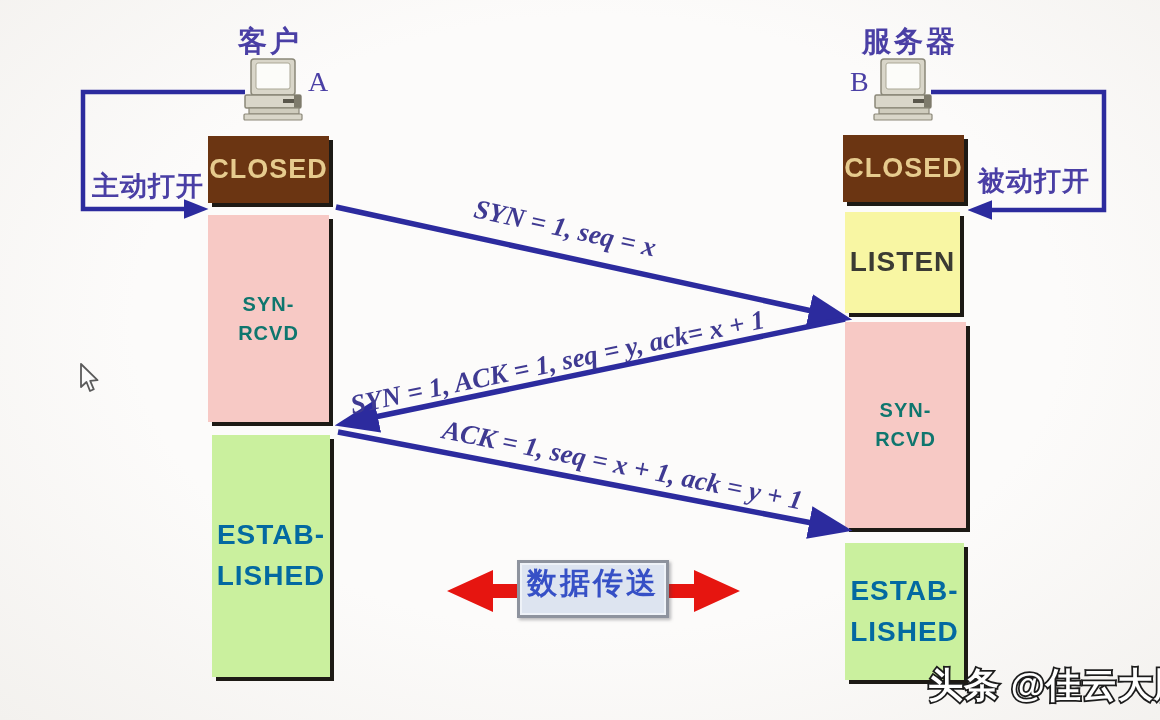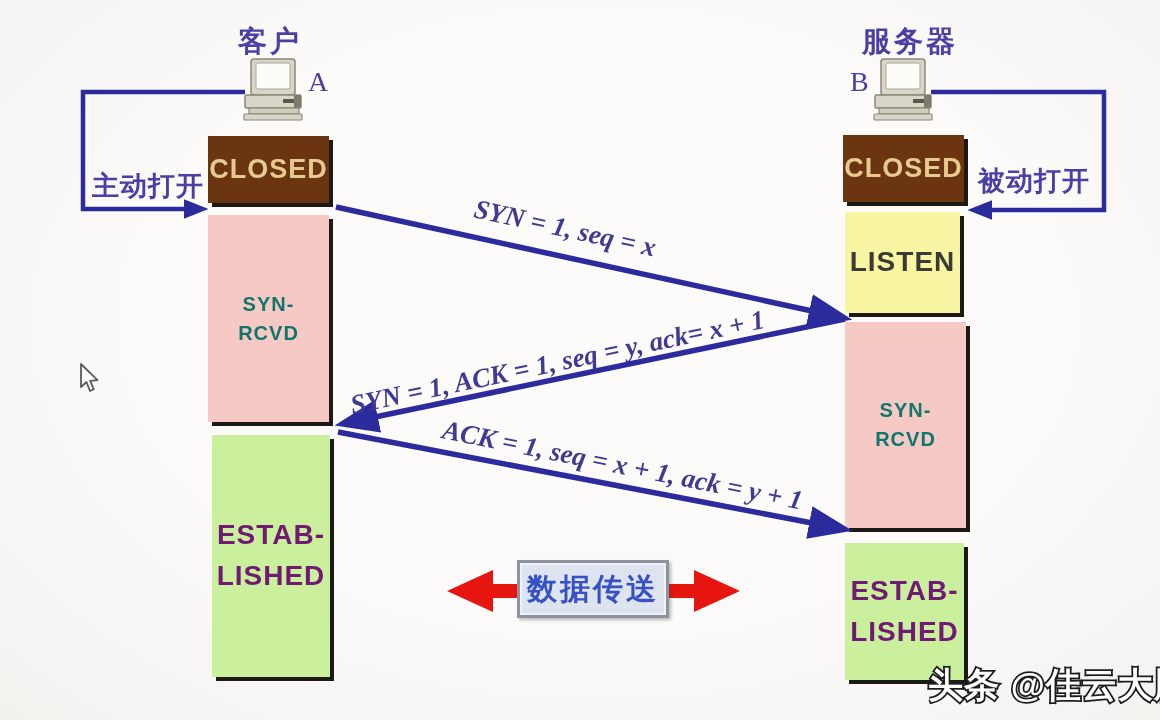--- a/index.html
+++ b/index.html
@@ -24,33 +24,33 @@
     position:absolute;display:flex;flex-direction:column;
     align-items:center;justify-content:center;
     font-family:Liberation Sans, sans-serif;
     box-shadow:4px 4px 0 #1d1a15;
     text-align:center;line-height:1.45;letter-spacing:1px;
   }
   .state span{display:block;}
   .st-closed{background:#6b3512;color:#e6cb8e;font-size:27px;font-weight:700;}
   .st-pink{background:#f7c9c5;color:#0f766e;font-size:20px;font-weight:700;}
   .st-yellow{background:#f8f6a3;color:#3b3b33;font-size:28px;font-weight:700;}
-  .st-green{background:#caf09e;color:#701a75;font-size:28px;font-weight:700;}
+  .st-green{background:#caf09e;color:#0369a1;font-size:28px;font-weight:700;}
   
   .msg{
     position:absolute;white-space:nowrap;text-align:center;
     font-family:"Liberation Serif", serif;font-style:italic;
     font-size:27px;color:#3f3a92;font-weight:600;
   }
   
   .data-box{
     position:absolute;left:517px;top:560px;width:152px;height:58px;
     background:#dde4f0;border:3px solid #8e939e;
     box-shadow:inset 0 0 0 2px #eef2f8, 2px 2px 3px rgba(60,60,70,.35);
-    display:flex;align-items:center;justify-content:center;
+    display:flex;justify-content:center;
     font-size:30px;font-weight:700;color:#3650c6;letter-spacing:3px;
     box-sizing:border-box;
   }
   svg.layer{position:absolute;left:0;top:0;}
 </style>
 </head>
 <body>
 
 <div class="stage">
 

